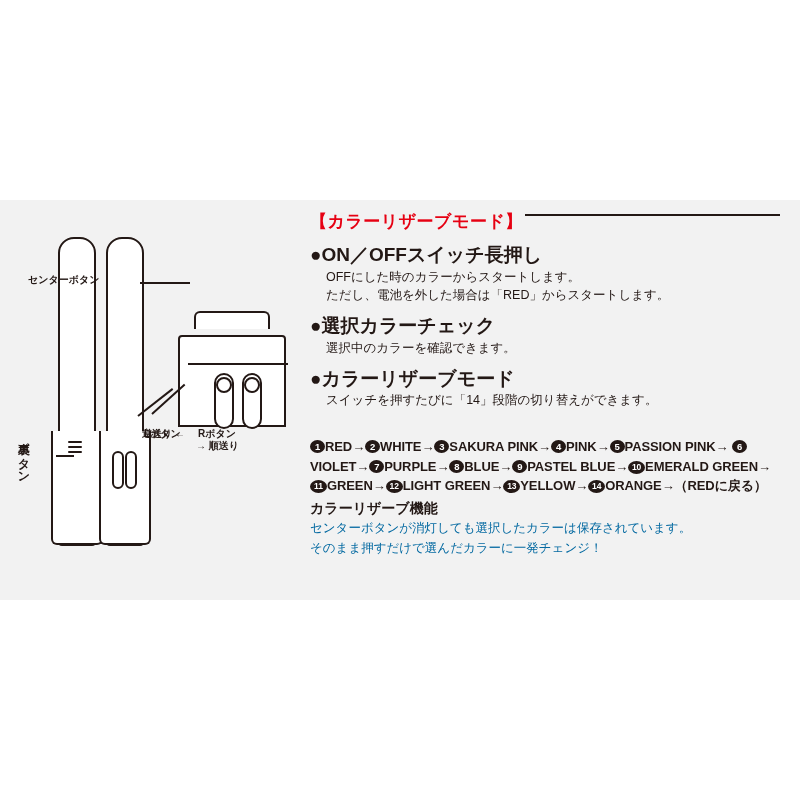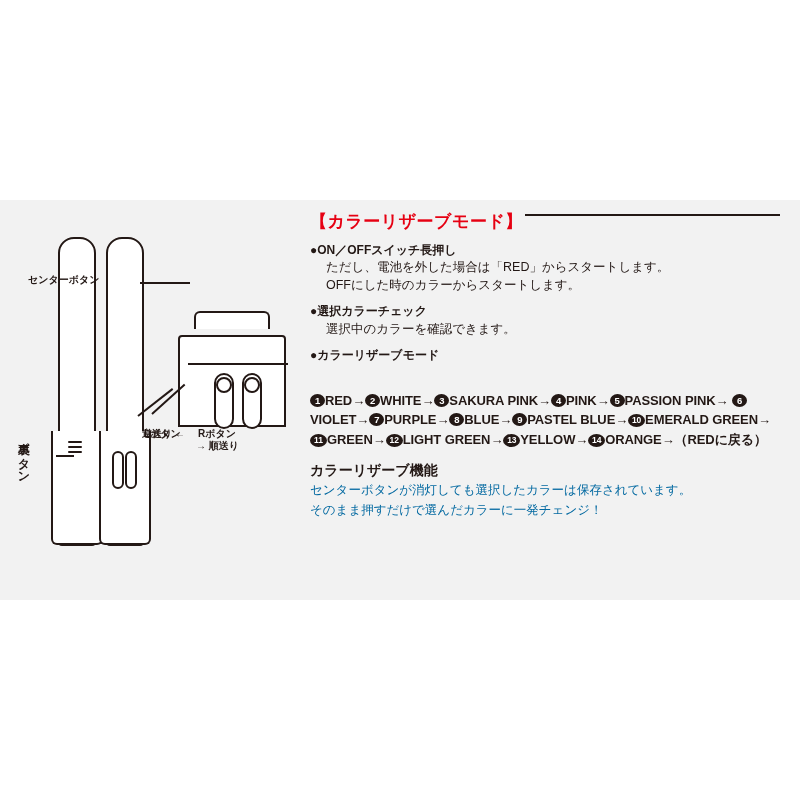--- a/index.html
+++ b/index.html
@@ -211,21 +211,21 @@
     flex: 1;
     height: 2px;
     background: #231815;
     margin-left: 2px;
     margin-top: 4px;
   }
   .blk {
     margin-top: 9px;
   }
   .blk-head {
-    font-size: 12px;
+    font-size: 19px;
     font-weight: bold;
     color: #231815;
     line-height: 1.35;
   }
   .blk-body {
     font-size: 12.5px;
     color: #231815;
     line-height: 1.45;
     margin-left: 16px;
   }
@@ -247,21 +247,21 @@
     color: #ffffff;
     font-size: 9.5px;
     text-align: center;
     padding: 0 1px;
     margin-right: 0px;
     position: relative;
     top: -1px;
   }
   .num.wide { min-width: 15px; font-size: 8.5px; }
   .feature {
-    margin-top: 13px;
+    margin-top: 4px;
     font-family: Liberation Serif, serif;
   }
   .feature-head {
     font-size: 14px;
     font-weight: bold;
     color: #231815;
   }
   .feature-body {
     font-size: 12.5px;
     color: #0369a1;
@@ -321,31 +321,32 @@
 
   <div class="content">
 
     <div class="title-row">
       <div class="title">【カラーリザーブモード】</div>
       <div class="title-rule"></div>
     </div>
 
     <div class="blk">
       <div class="blk-head">●ON／OFFスイッチ長押し</div>
+      <div class="blk-body">OFFにした時のカラーからスタートします。</div>
       <div class="blk-body">ただし、電池を外した場合は「RED」からスタートします。</div>
-      <div class="blk-body">OFFにした時のカラーからスタートします。</div>
     </div>
 
     <div class="blk">
       <div class="blk-head">●選択カラーチェック</div>
       <div class="blk-body">選択中のカラーを確認できます。</div>
     </div>
 
     <div class="blk">
       <div class="blk-head">●カラーリザーブモード</div>
+      <div class="blk-body">スイッチを押すたびに「14」段階の切り替えができます。</div>
     </div>
 
     <div class="colorlist">
       <span><span class="num">1</span><span>RED</span>→</span><span><span class="num">2</span><span>WHITE</span>→</span><span><span class="num">3</span><span>SAKURA PINK</span>→</span><span><span class="num">4</span><span>PINK</span>→</span><span><span class="num">5</span><span>PASSION PINK</span>→</span>
       <span><span class="num">6</span><span>VIOLET</span>→</span><span><span class="num">7</span><span>PURPLE</span>→</span><span><span class="num">8</span><span>BLUE</span>→</span><span><span class="num">9</span><span>PASTEL BLUE</span>→</span><span><span class="num wide">10</span><span>EMERALD GREEN</span>→</span>
       <span><span class="num wide">11</span><span>GREEN</span>→</span><span><span class="num wide">12</span><span>LIGHT GREEN</span>→</span><span><span class="num wide">13</span><span>YELLOW</span>→</span><span><span class="num wide">14</span><span>ORANGE</span></span><span>→（REDに戻る）</span>
     </div>
 
     <div class="feature">
       <div class="feature-head">カラーリザーブ機能</div>

